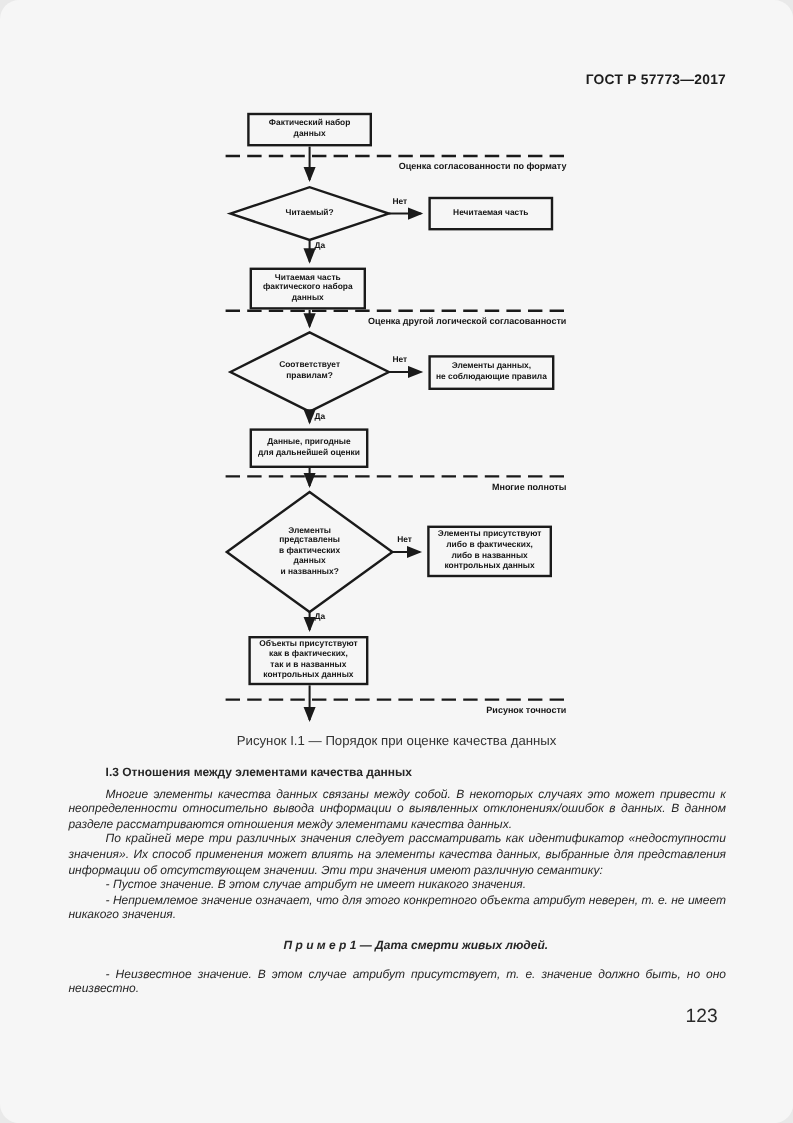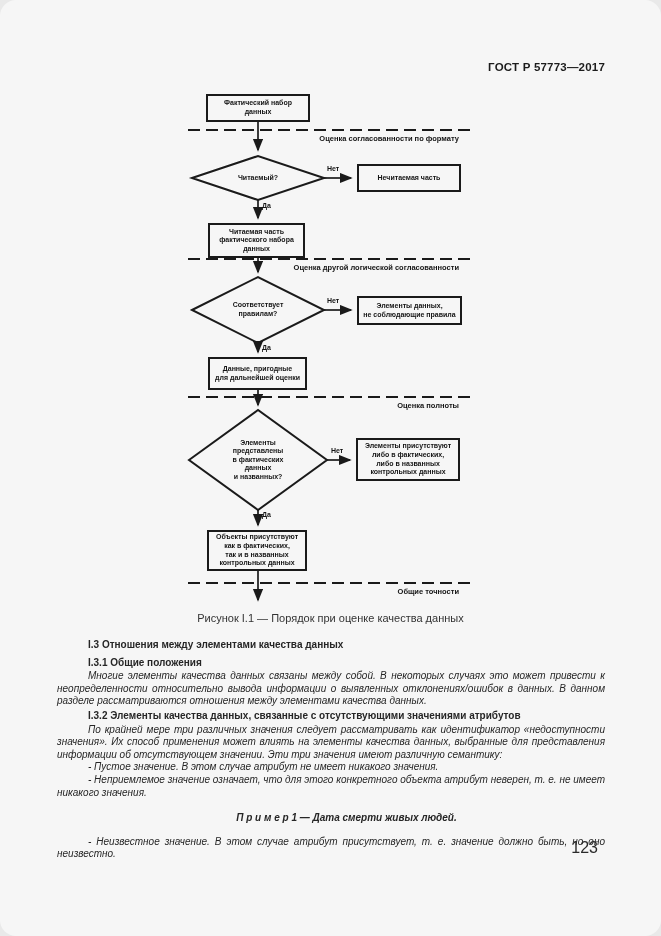--- a/index.html
+++ b/index.html
@@ -29,21 +29,21 @@
     color: #141414;
     white-space: pre-line;
   }
   .box { border: 2px solid #1a1a1a; background: #f6f6f6; }
   .dmtext { background: transparent; }
   .edge-label {
     position: absolute;
     font-size: 7px; font-weight: bold; color: #141414;
   }
   .stage-label {
-    position: absolute; right: 202px;
+    position: absolute; right: 189px;
     font-size: 7.5px; font-weight: bold; color: #141414;
     text-align: right; white-space: nowrap;
   }
   .fig-caption {
     position: absolute; top: 612px; left: 0; width: 661px;
     text-align: center; font-size: 11px; color: #333;
   }
   
   .textblock {
     position: absolute; left: 57px; top: 639px; width: 548px;
@@ -133,30 +133,28 @@
 
   <div class="edge-label" style="left:327px; top:165px;">Нет</div>
   <div class="edge-label" style="left:262px; top:202px;">Да</div>
   <div class="edge-label" style="left:327px; top:297px;">Нет</div>
   <div class="edge-label" style="left:262px; top:344px;">Да</div>
   <div class="edge-label" style="left:331px; top:447px;">Нет</div>
   <div class="edge-label" style="left:262px; top:511px;">Да</div>
 
   <div class="stage-label" style="top:134px;">Оценка согласованности по формату</div>
   <div class="stage-label" style="top:263px;">Оценка другой логической согласованности</div>
-  <div class="stage-label" style="top:401px;">Оценка полноты</div>
-  <div class="stage-label" style="top:587px;">Общие точности</div>
+  <div class="stage-label" style="top:401px;">Многие полноты</div>
+  <div class="stage-label" style="top:587px;">Рисунок точности</div>
 
   <div class="fig-caption">Рисунок I.1 — Порядок при оценке качества данных</div>
 
   <div class="textblock">
     <div class="tb-h h1">I.3  Отношения между элементами качества данных</div>
-    <div class="tb-h h2">I.3.1  Общие положения</div>
     <p class="tb-p">Многие элементы качества данных связаны между собой. В некоторых случаях это может привести к неопределенности относительно вывода информации о выявленных отклонениях/ошибок в данных. В данном разделе рассматриваются отношения между элементами качества данных.</p>
-    <div class="tb-h h3">I.3.2  Элементы качества данных, связанные с отсутствующими значениями атрибутов</div>
     <p class="tb-p">По крайней мере три различных значения следует рассматривать как идентификатор «недоступности значения». Их способ применения может влиять на элементы качества данных, выбранные для представления информации об отсутствующем значении. Эти три значения имеют различную семантику:</p>
     <p class="tb-p">-  Пустое значение. В этом случае атрибут не имеет никакого значения.</p>
     <p class="tb-p">-  Неприемлемое значение означает, что для этого конкретного объекта атрибут неверен, т. е. не имеет никакого значения.</p>
     <div class="tb-example">П р и м е р   1 — Дата смерти живых людей.</div>
     <p class="tb-p">-  Неизвестное значение. В этом случае атрибут присутствует, т. е. значение должно быть, но оно неизвестно.</p>
   </div>
 
   <div class="page-number">123</div>
 
 </div>

